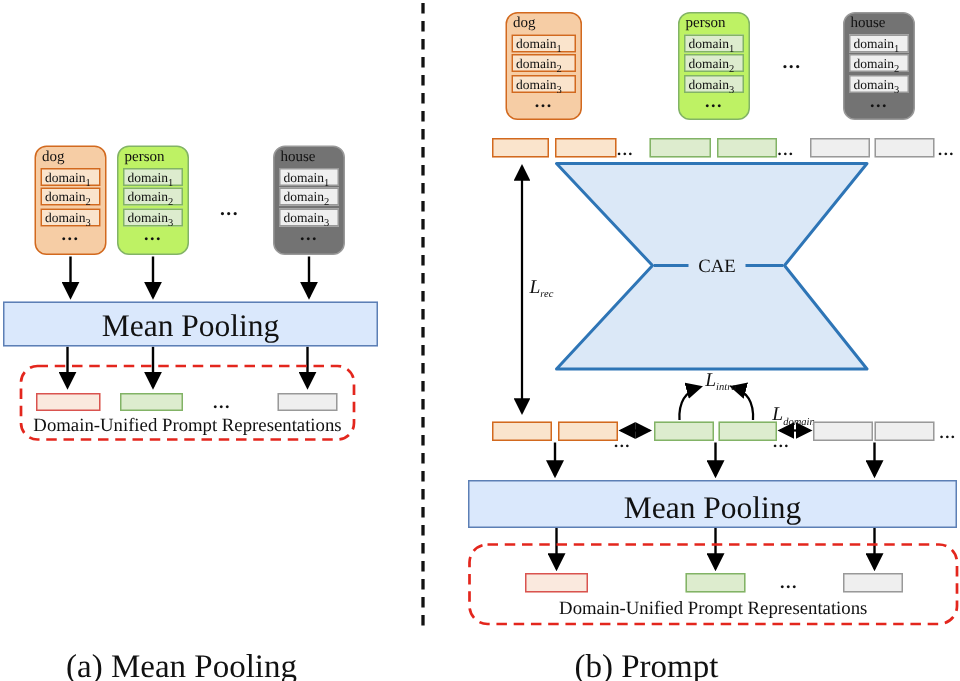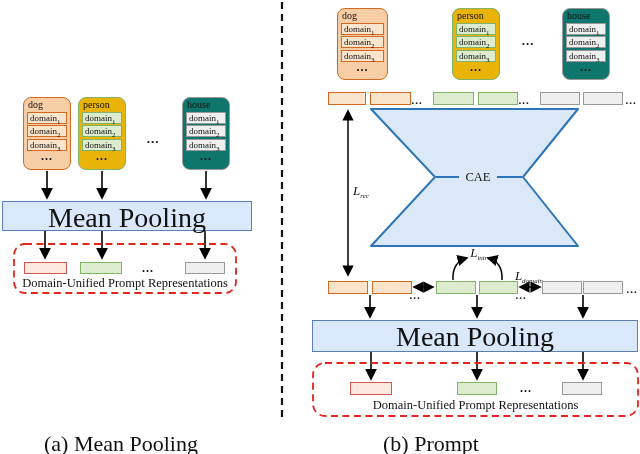--- a/index.html
+++ b/index.html
@@ -3,37 +3,37 @@
 <meta charset="utf-8">
 <style>
   html,body{margin:0;padding:0;}
   #stage{
     position:relative;width:640px;height:454px;background:#ffffff;overflow:hidden;
     font-family:"Liberation Serif","DejaVu Serif",serif;color:#111;
   }
   #connectors{position:absolute;left:0;top:0;width:640px;height:454px;}
   .card{position:absolute;border:1.7px solid;border-radius:8px;padding:2px 3px;box-sizing:border-box;}
   .card.orange{background:#f6cda5;border-color:#d2691e;}
-  .card.green{background:#eab308;border-color:#82b366;}
-  .card.gray{background:#0f766e;border-color:#999999;}
+  .card.green{background:#bef264;border-color:#82b366;}
+  .card.gray{background:#737373;border-color:#999999;}
   .card-label{font-size:10px;line-height:10px;padding-left:1px;}
   .card-row{border:1px solid;font-size:9px;line-height:11px;height:12px;box-sizing:border-box;
             padding:0 2px;margin-top:1.5px;white-space:nowrap;}
   .orange .card-row{background:#fae4cc;border-color:#d2691e;}
   .green  .card-row{background:#ddecce;border-color:#82b366;}
   .gray   .card-row{background:#efefef;border-color:#999999;}
   .card-row sub, .loss .lsub{font-size:7px;}
   .card-dots{text-align:center;font-weight:700;font-size:12px;line-height:11px;letter-spacing:1px;}
   .chip{position:absolute;height:13px;border:1.3px solid;box-sizing:border-box;}
   .chip.orange{background:#fae4cc;border-color:#d2691e;}
   .chip.green{background:#ddecce;border-color:#82b366;}
   .chip.gray{background:#efefef;border-color:#999999;}
   .chip.red{background:#fae9de;border-color:#d9534f;}
   .pool{position:absolute;background:#dae8fc;border:1.8px solid #5c7fb5;box-sizing:border-box;
-        display:flex;align-items:flex-start;justify-content:center;font-size:28px;}
+        display:flex;align-items:flex-end;justify-content:center;font-size:21px;}
   .dots{position:absolute;font-weight:700;font-size:12px;letter-spacing:1px;text-align:center;}
   .outlabel{position:absolute;font-size:12.5px;text-align:center;}
   .caption{position:absolute;font-size:22px;text-align:center;}
   .loss{position:absolute;font-style:italic;font-size:13px;line-height:13px;white-space:nowrap;}
   .loss .lsub{vertical-align:-3px;}
   .cae-label{position:absolute;left:459px;top:170px;width:38px;text-align:center;
              font-size:12.5px;line-height:14px;background:#dbe8f7;}
 </style>
 </head>
 <body>

